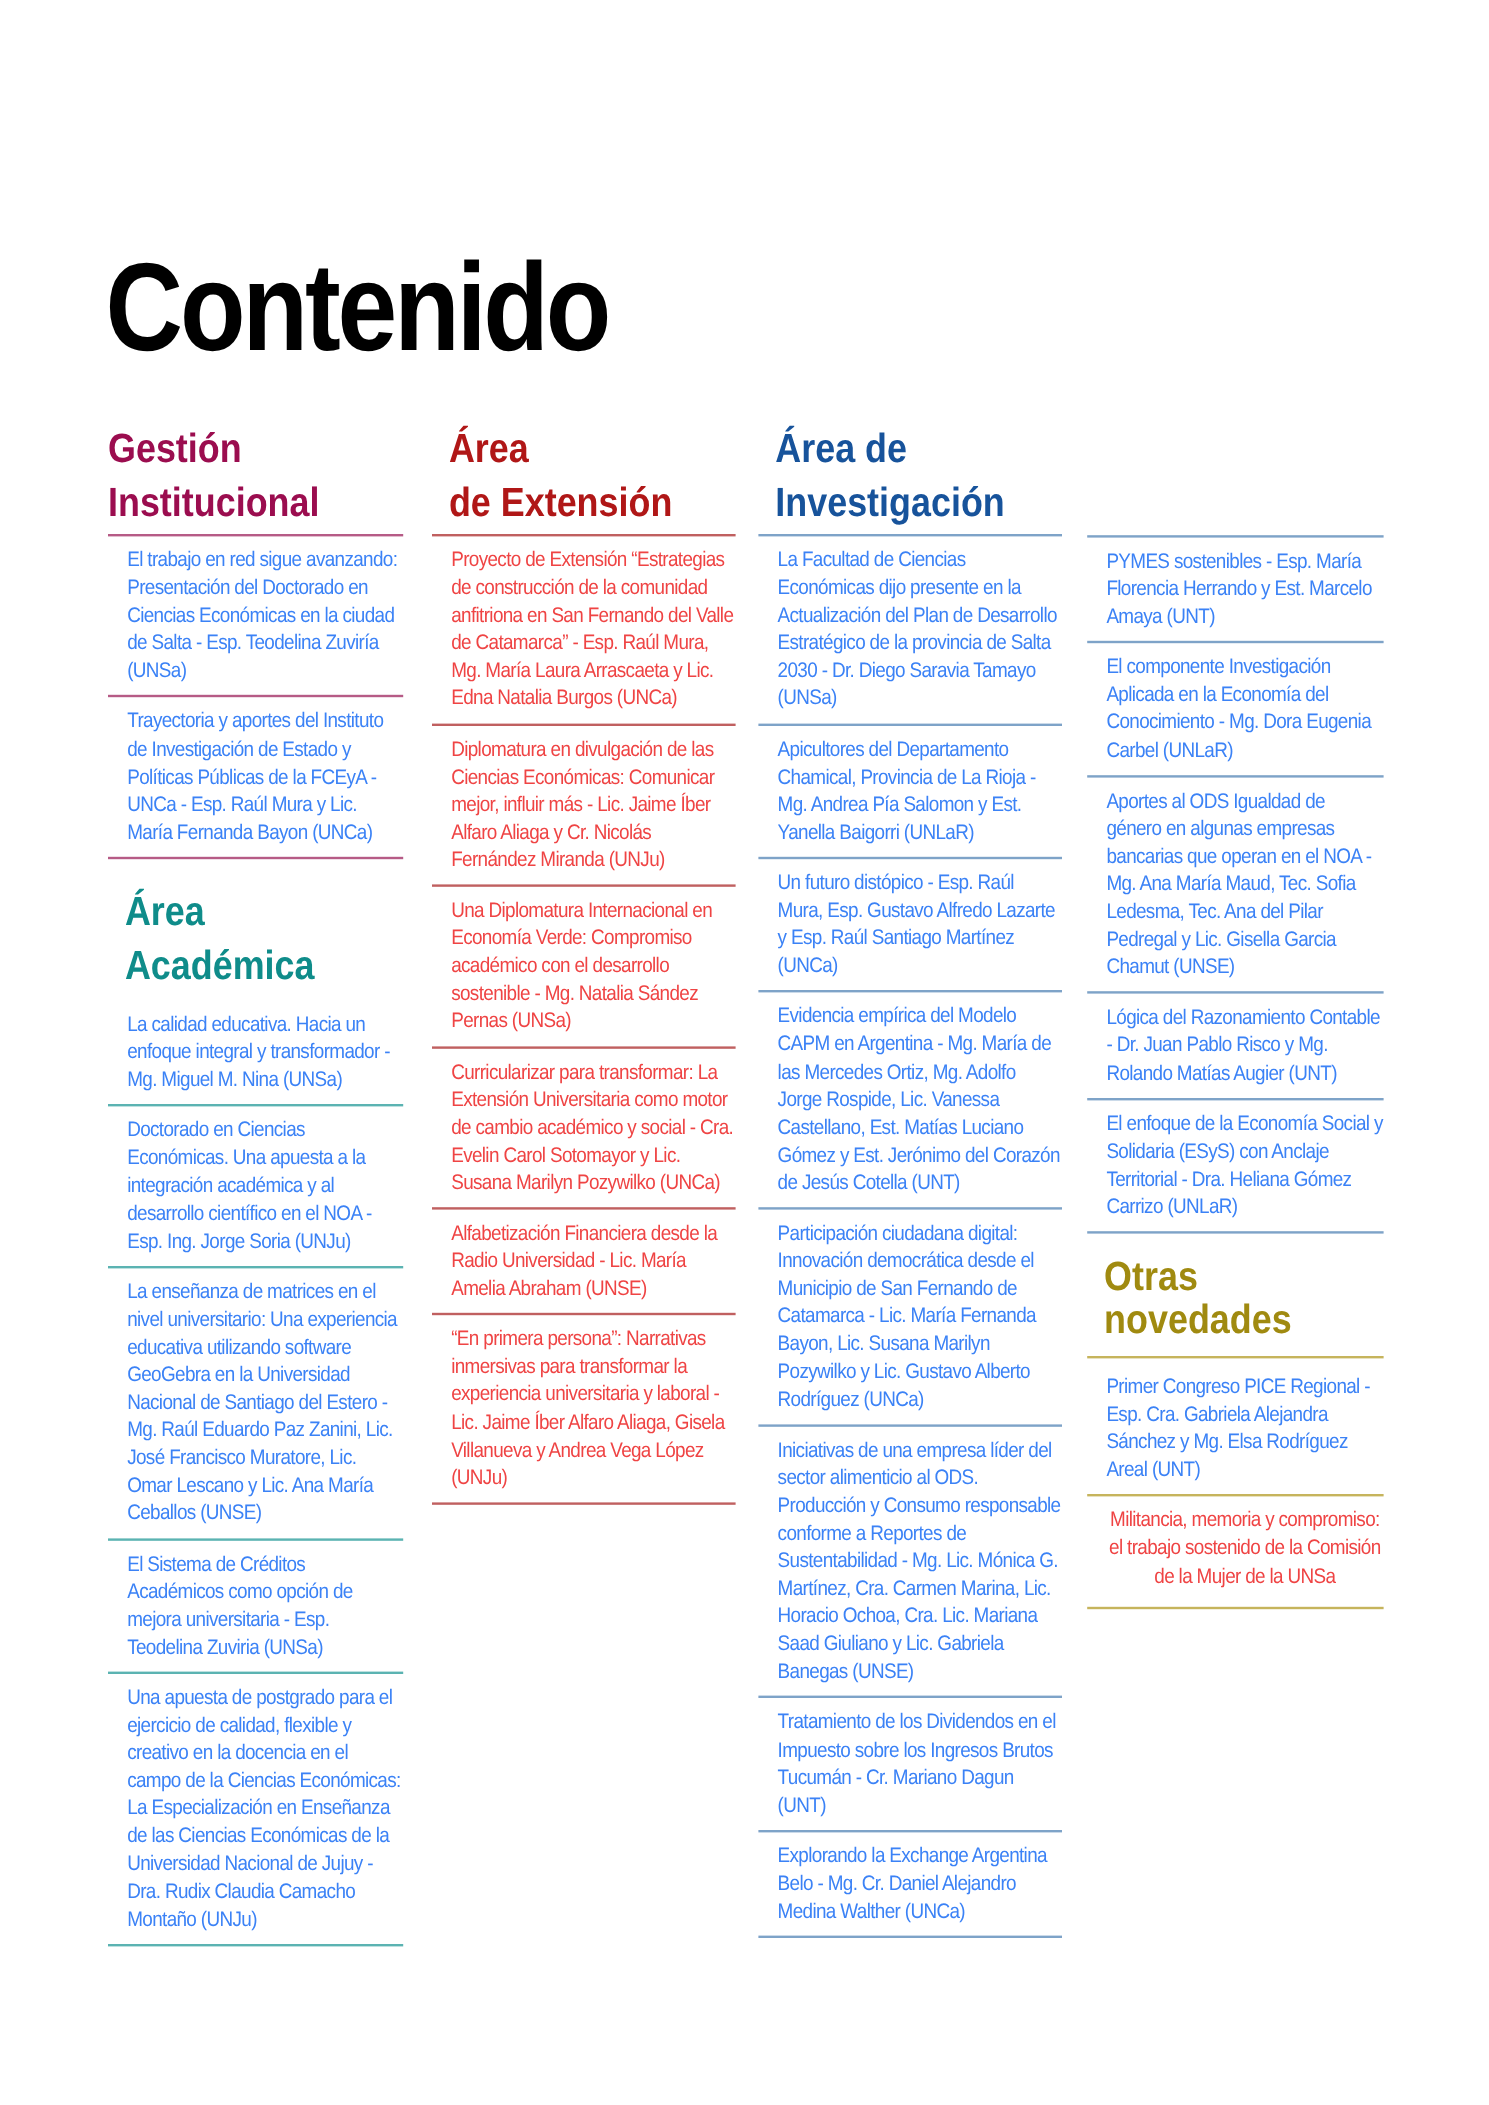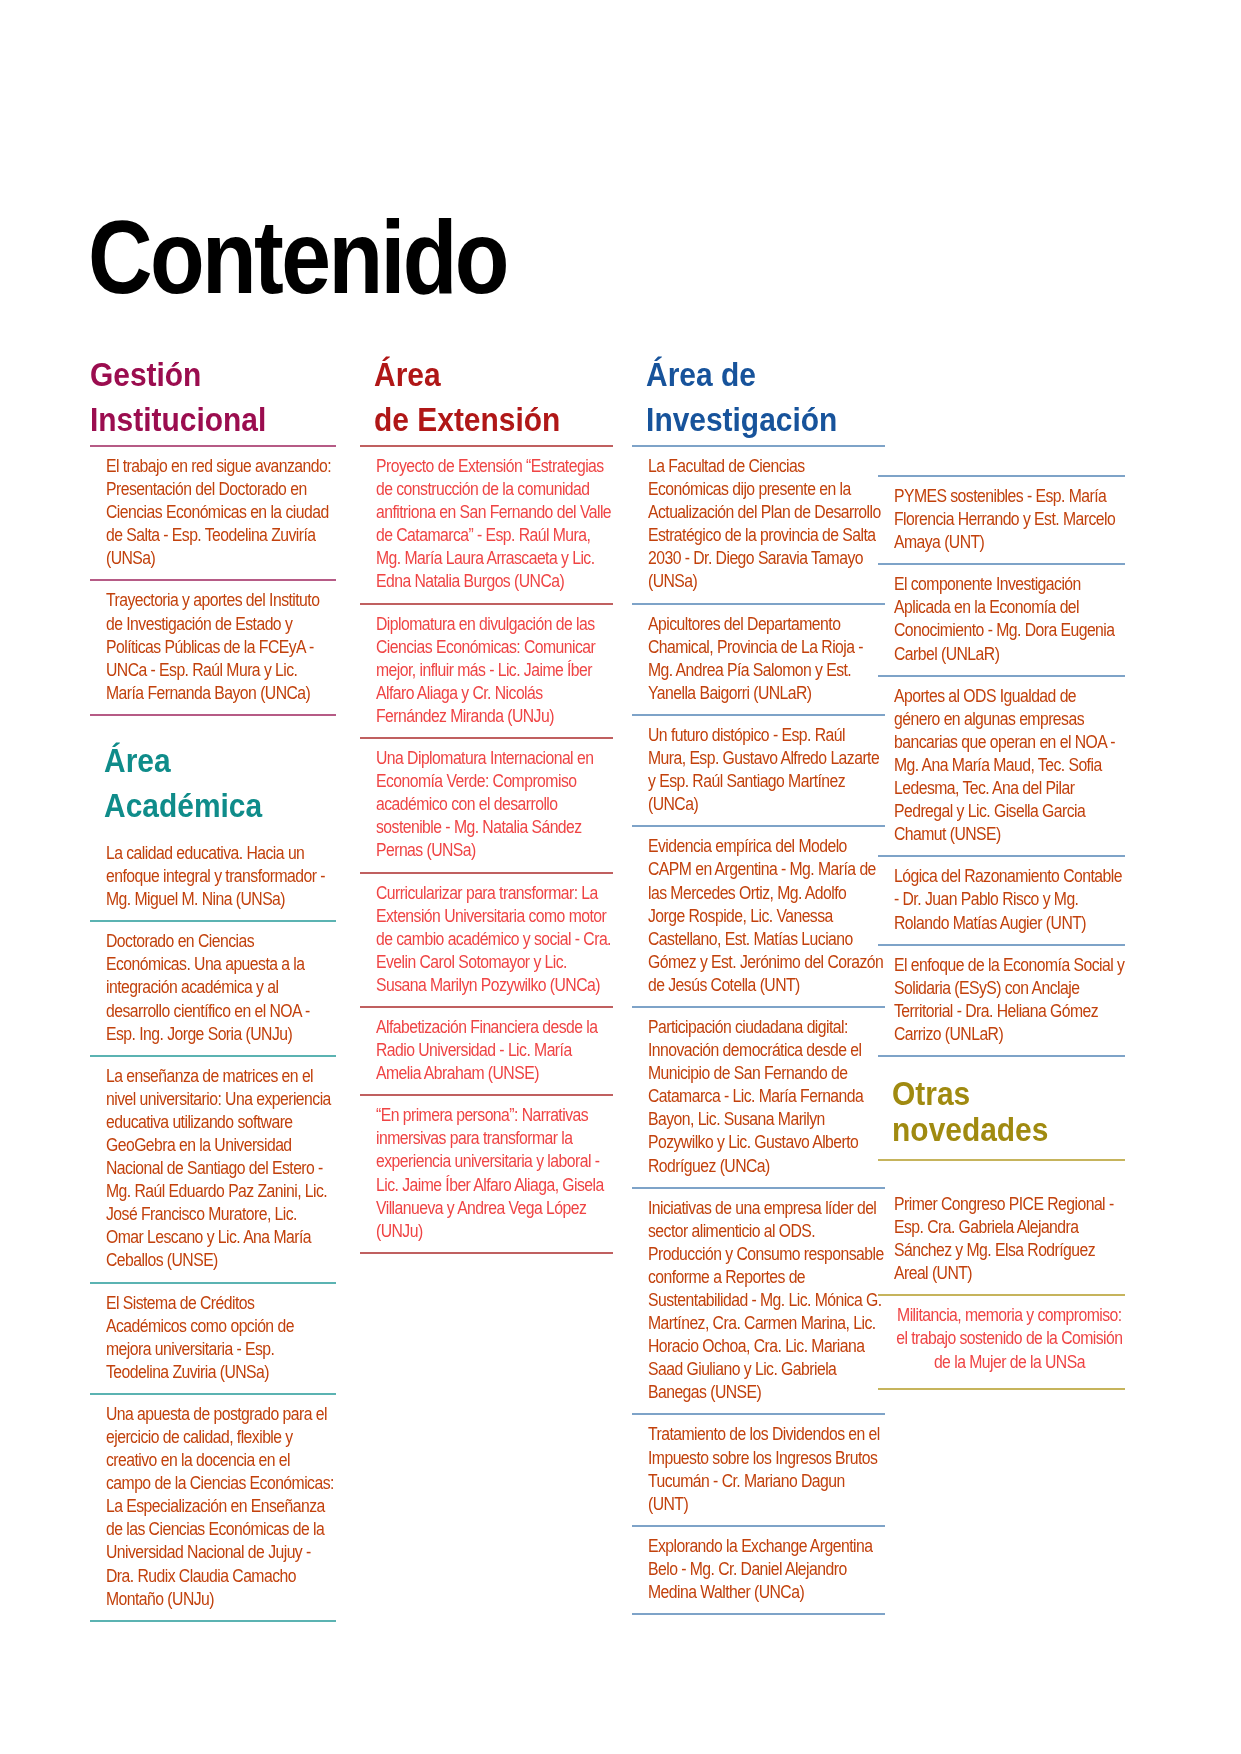--- a/index.html
+++ b/index.html
@@ -6,21 +6,21 @@
   body { width: 1241px; height: 1754px; position: relative; overflow: hidden;
          font-family: "Liberation Sans", sans-serif; color: #1a1a1a; }
   .page-title { position: absolute; left: 88px; top: 205px; margin: 0;
     font-family: "Liberation Sans", sans-serif; font-weight: 700; font-size: 104px;
     letter-spacing: -3px; line-height: 1; color: #000; transform: scaleX(0.86); transform-origin: left top; }
   .col { position: absolute; }
   .section-title { margin: 0; font-weight: 700; font-size: 34px; line-height: 45px;
     transform: scaleX(0.88); transform-origin: left top; white-space: nowrap; }
   .rule { height: 2px; }
   .entry { padding: 8px 0 9px 16px; font-size: 17.5px; line-height: 23.1px;
-    letter-spacing: -0.6px; color: #c2410c; }
+    letter-spacing: -0.6px; color: #3b82f6; }
   .entry span { display: block; transform: scaleX(0.9); transform-origin: left top; width: 111%; }
   .entry.light { color: #ef4444; }
   .c-gi { color: #9b0d4f; } .r-gi { background: #b65b86; }
   .c-ac { color: #0f8c8a; } .r-ac { background: #5bb3b2; }
   .c-ex { color: #b01717; } .r-ex { background: #c06060; }
   .c-in { color: #17539b; } .r-in { background: #7ea3c8; }
   .c-ot { color: #a08a10; } .r-ot { background: #c6b45c; }
 </style>
 </head>
 <body>
@@ -141,21 +141,21 @@
         <span>Tratamiento de los Dividendos en el Impuesto sobre los Ingresos Brutos Tucumán - Cr. Mariano Dagun (UNT)</span>
       </div>
     <div class="rule r-in"></div>
     <div class="entry">
         <span>Explorando la Exchange Argentina Belo - Mg. Cr. Daniel Alejandro Medina Walther (UNCa)</span>
       </div>
     <div class="rule r-in"></div>
   </div>
 </div>
 
-<div class="col" style="left:878px; top:446px; width:247px;margin-top:29px;">
+<div class="col" style="left:906px; top:446px; width:247px;">
   <div>
     <div class="rule r-in"></div>
     <div class="entry">
         <span>PYMES sostenibles - Esp. María Florencia Herrando y Est. Marcelo Amaya (UNT)</span>
       </div>
     <div class="rule r-in"></div>
     <div class="entry">
         <span>El componente Investigación Aplicada en la Economía del Conocimiento - Mg. Dora Eugenia Carbel (UNLaR)</span>
       </div>
     <div class="rule r-in"></div>
@@ -172,21 +172,21 @@
       </div>
     <div class="rule r-in"></div>
   </div>
 
   <div style="margin-top:18px;">
     <h2 class="section-title c-ot" style="padding-left:16px; line-height:36px;">
       <div>Otras</div>
       <div>novedades</div>
     </h2>
     <div class="rule r-ot" style="margin-top:12px;"></div>
-    <div class="entry" style="padding-top:32px;">
+    <div class="entry" style="padding-top:12px;">
         <span>Primer Congreso PICE Regional - Esp. Cra. Gabriela Alejandra Sánchez y Mg. Elsa Rodríguez Areal (UNT)</span>
       </div>
     <div class="rule r-ot"></div>
     <div class="entry light" style="padding-bottom:14px;text-align:center;">
         <span>Militancia, memoria y compromiso: el trabajo sostenido de la Comisión de la Mujer de la UNSa</span>
       </div>
     <div class="rule r-ot"></div>
   </div>
 </div>
 

